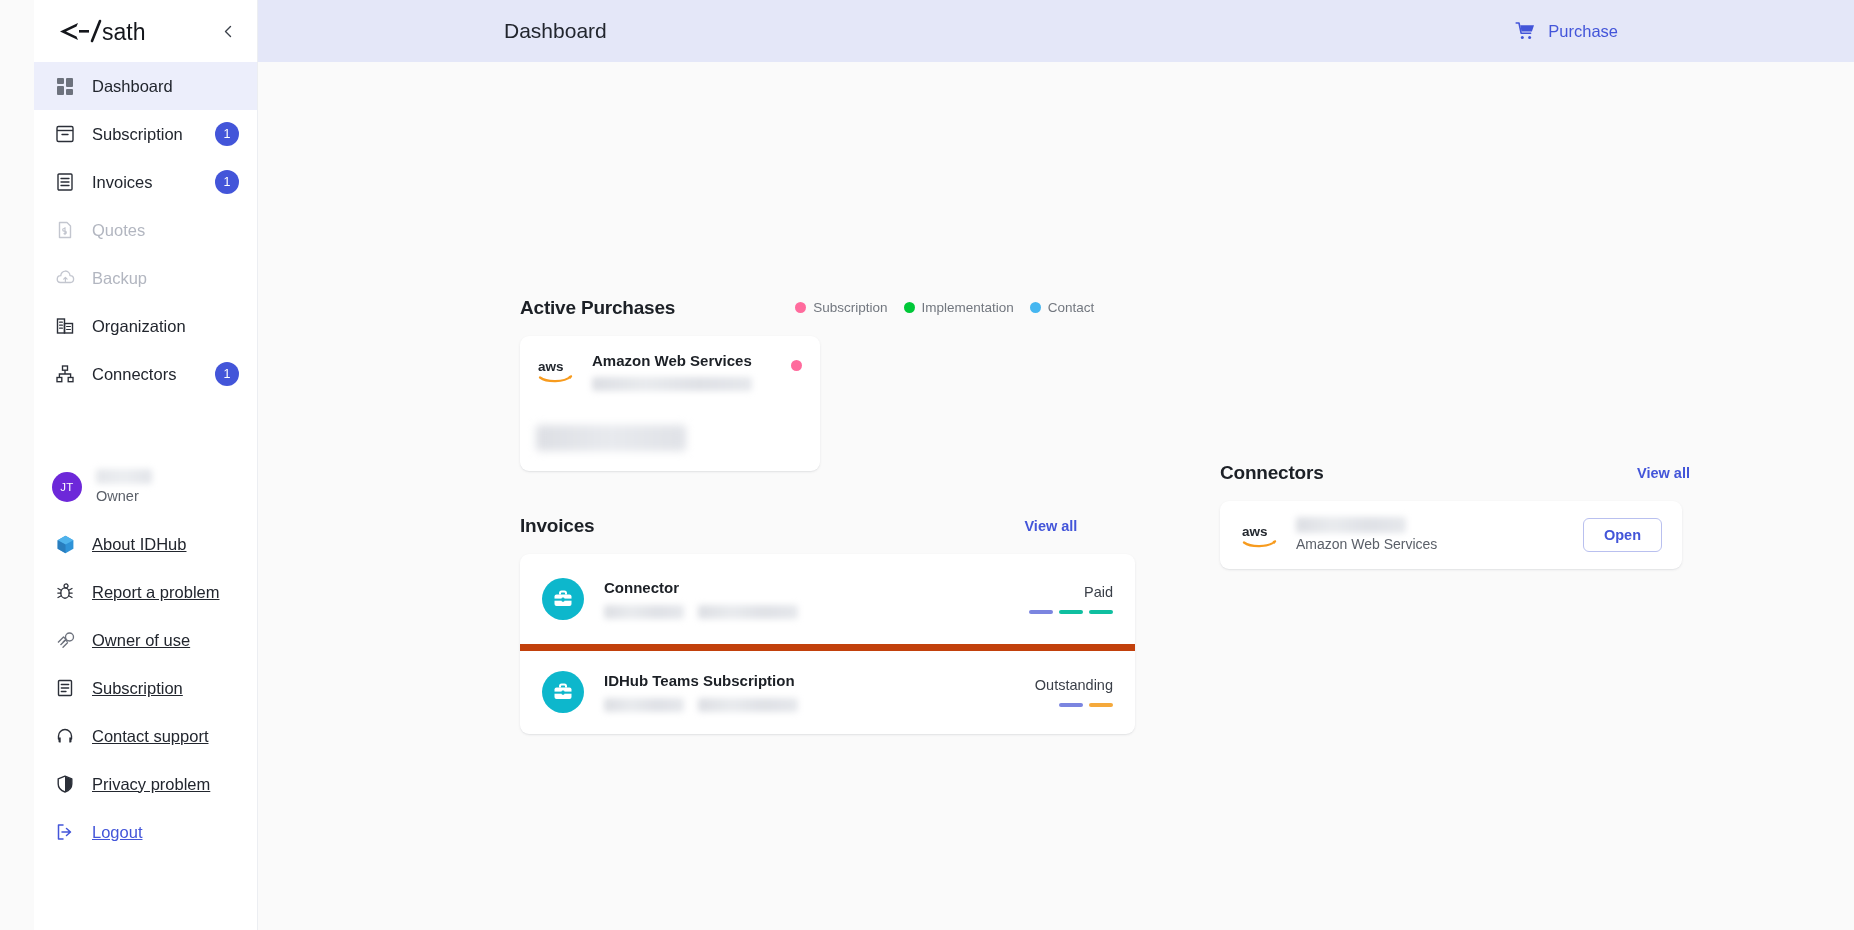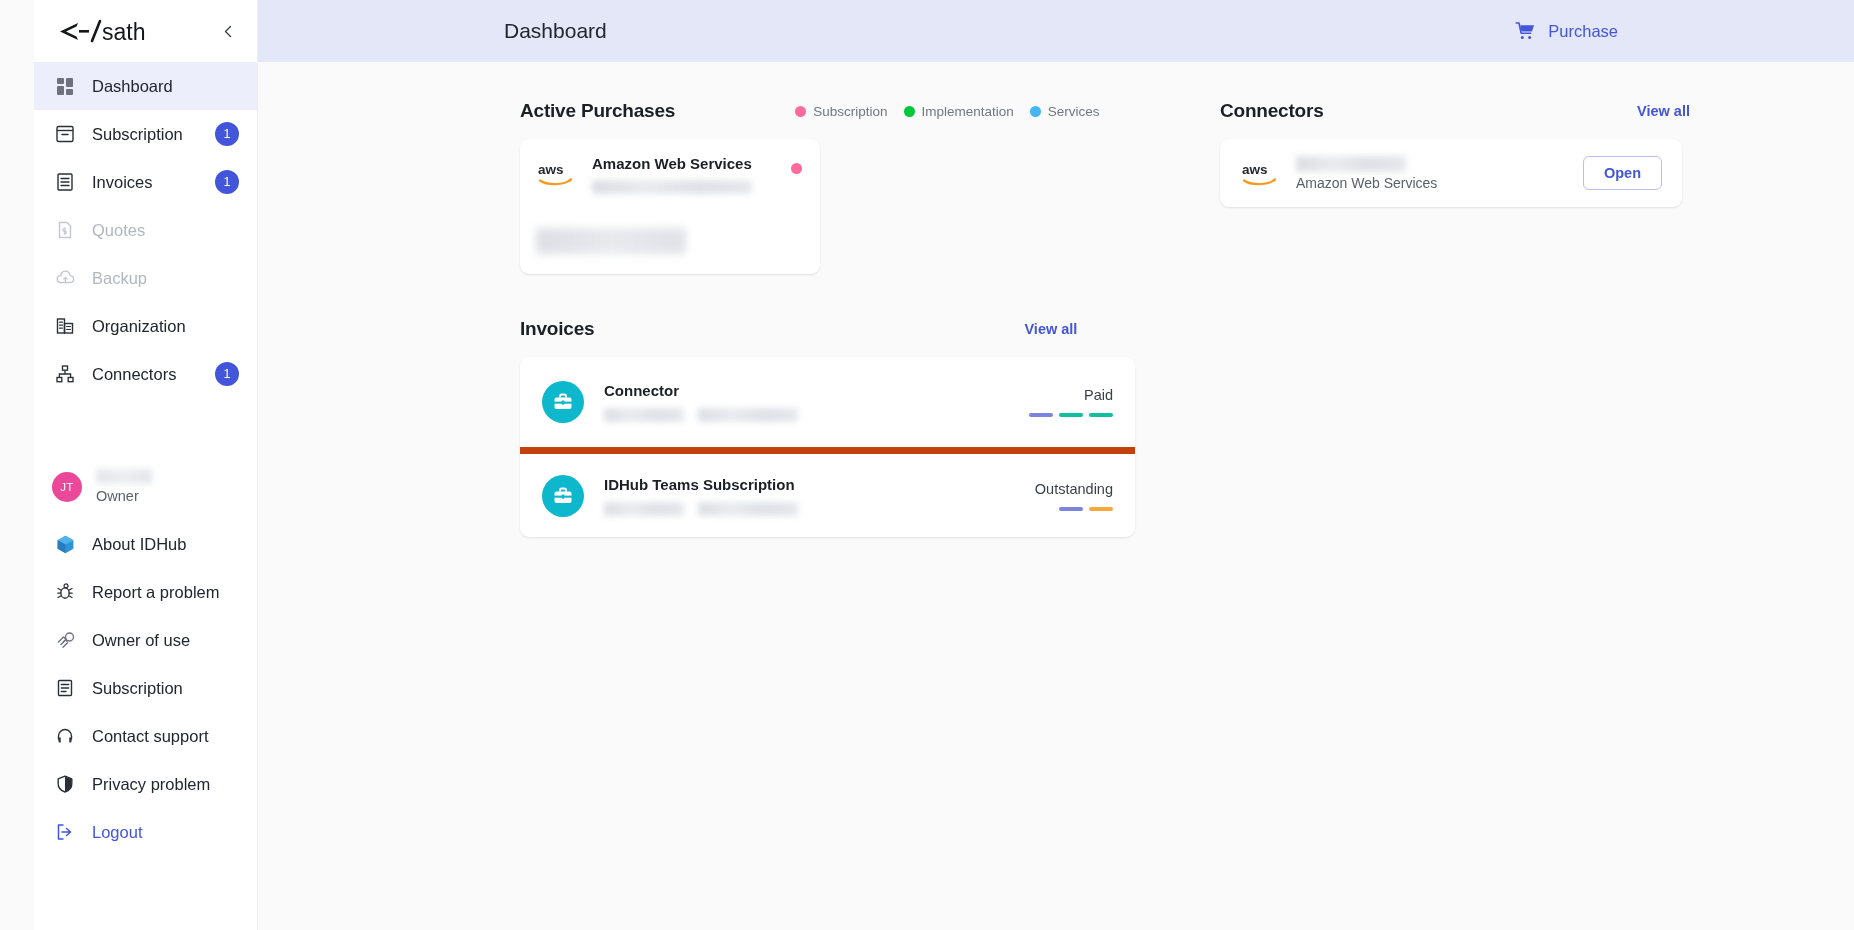--- a/index.html
+++ b/index.html
@@ -50,54 +50,54 @@
     display: flex; align-items: center; justify-content: center;
     padding: 0 7px; font-weight: 500;
   }
 
   .user-block {
     margin-top: 62px; display: flex; align-items: center;
     padding: 0 18px; height: 54px; cursor: pointer;
   }
   .avatar {
     width: 30px; height: 30px; border-radius: 50%;
-    background: #ec4899; color: #fff; font-size: 11.5px;
+    background: #6d28d9; color: #fff; font-size: 11.5px;
     display: flex; align-items: center; justify-content: center;
     margin-right: 14px; flex: 0 0 30px; letter-spacing: .3px;
   }
   .user-text { display: flex; flex-direction: column; line-height: 1.25; }
   .blur-name {
     width: 56px; height: 15px; border-radius: 3px;
     background: linear-gradient(90deg,#e4e6ea,#eceef1,#e2e4e9);
     filter: blur(3px); margin-bottom: 3px;
   }
   .role { font-size: 14.5px; color: #5b6069; }
 
   .bottom-nav { margin-top: 6px; }
-  .bottom-nav .nav-item { height: 48px; font-size: 16.5px; }
+  .bottom-nav .nav-item { height: 48px; font-size: 16.5px; text-decoration: underline; }
   .logout { color: #4355d9 !important; }
   .logout .ico { color: #4355d9 !important; }
 
   
   .main { flex: 1; display: flex; flex-direction: column; background: #fafafa; min-width: 0; }
   .topbar {
     height: 62px; background: #e4e7f8; display: flex;
     align-items: center; position: relative; flex: 0 0 62px;
   }
   .topbar-title {
     font-size: 21px; color: #22262e; font-weight: 400;
     position: absolute; left: 246px;
   }
   .purchase-btn {
     position: absolute; right: 236px; display: flex; align-items: center;
     gap: 12px; color: #4355d9; font-size: 16.5px; cursor: pointer;
   }
   .purchase-btn .ico { display: flex; align-items: center; }
 
-  .content { flex: 1; display: flex; padding: 36px 0 0 0; overflow: hidden; }
+  .content { flex: 1; display: flex; padding: 36px 0 0 0; overflow: hidden; align-items: center; }
   .col-left { width: 660px; margin-left: 262px; flex: 0 0 660px; }
   .col-right { margin-left: 40px; width: 470px; flex: 0 0 470px; }
 
   .sec-head {
     display: flex; align-items: center; margin-bottom: 15px; height: 26px;
   }
   .sec-title { font-size: 19px; font-weight: 700; color: #1c2026; letter-spacing: -.2px; }
   .legend { display: flex; align-items: center; gap: 16px; margin-left: 120px; }
   .legend-item { display: flex; align-items: center; gap: 7px; font-size: 13.5px; color: #72777f; }
   .dot { width: 11px; height: 11px; border-radius: 50%; flex: 0 0 11px; }
@@ -393,21 +393,21 @@
             <span class="legend-item">
               <span class="dot" style="background:#FF6B9D"></span>
               <span>Subscription</span>
             </span>
             <span class="legend-item">
               <span class="dot" style="background:#00C838"></span>
               <span>Implementation</span>
             </span>
             <span class="legend-item">
               <span class="dot" style="background:#45B6F0"></span>
-              <span>Services</span>
+              <span>Contact</span>
             </span>
           </div>
         </div>
 
         <div class="purchase-card">
           <div class="pc-status-dot" style="background:#FF6B9D"></div>
           <div class="pc-row">
             <div class="aws-logo">
               <svg width="38" height="28" viewBox="0 0 38 28" fill="none">
                 <text x="1" y="14" font-family="Liberation Sans, sans-serif" font-size="13.5" font-weight="700" fill="#23282f">aws</text>

